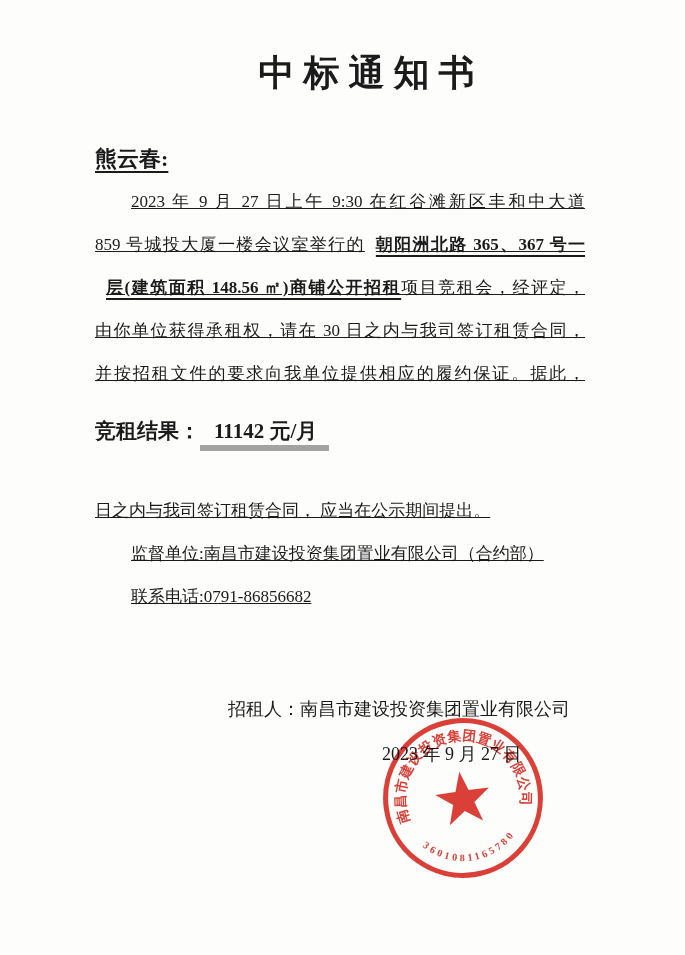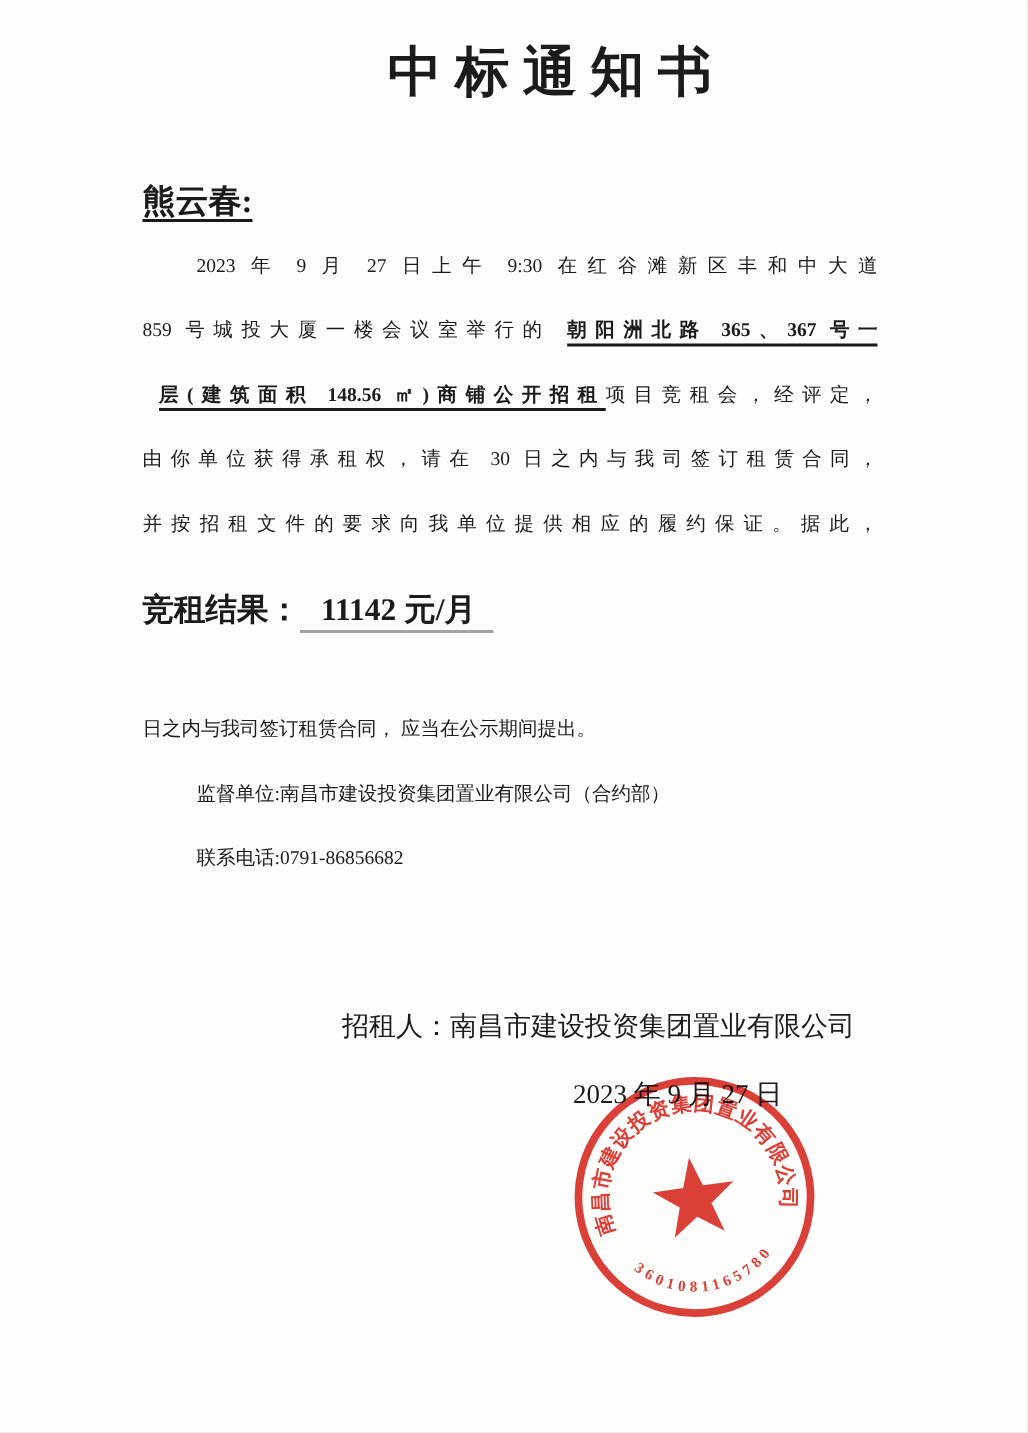--- a/index.html
+++ b/index.html
@@ -8,57 +8,57 @@
     width:685px; height:955px;
     margin:0 auto;
     background:#fdfdfc;
     font-family:"Liberation Serif","DejaVu Serif",serif;
     color:#1b1b1b;
     overflow:hidden;
     box-shadow:0 0 4px rgba(0,0,0,.15);
   }
   .content { padding:0 100px 0 95px; }
   .title {
-    padding-top:26px;
+    padding-top:51px;
     font-size:36px; line-height:44px;
     font-weight:700;
     text-align:center;
     letter-spacing:9px;
     padding-left:62px;
     white-space:nowrap;
   }
   .addressee {
     margin-top:42px;
     font-size:22px; line-height:43px;
     font-weight:700;
   }
   .addressee .u {
     text-decoration:underline;
     text-decoration-thickness:2px;
     text-underline-offset:5px;
     text-align:center;
   }
-  .bodytext { font-size:13px; line-height:43px; }
+  .bodytext { font-size:17px; line-height:43px;text-decoration:underline; }
   .line { text-align:justify; }
   .jl { text-align-last:justify; }
   .indent { padding-left:36px; }
   .em {
     font-weight:700;
     text-decoration:underline;
     text-decoration-thickness:2px;
     text-underline-offset:5px;
     padding-left:11px;
   }
   .result {
     margin-top:15px;
     font-size:21px; line-height:43px;
     font-weight:700;
   }
   .result .value {
-    border-bottom:2px solid #a3a3a3;
+    border-bottom:6px solid #a3a3a3;
     padding:0 12px 2px 14px;
   }
   .para2 { margin-top:36px; }
   .footer-line {
     font-size:18px; line-height:43px;
   }
   .lessor { margin-top:70px; margin-left:133px; }
   .dateline { margin-top:2px; margin-left:287px; }
   .stamp {
     position:absolute;

